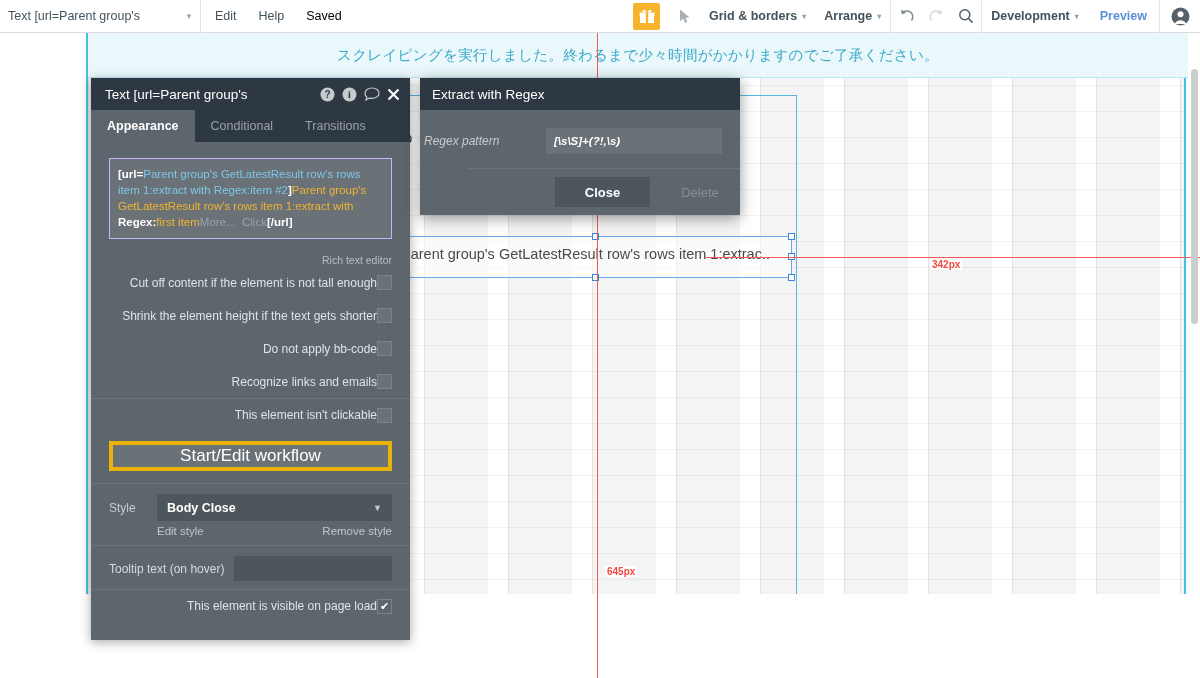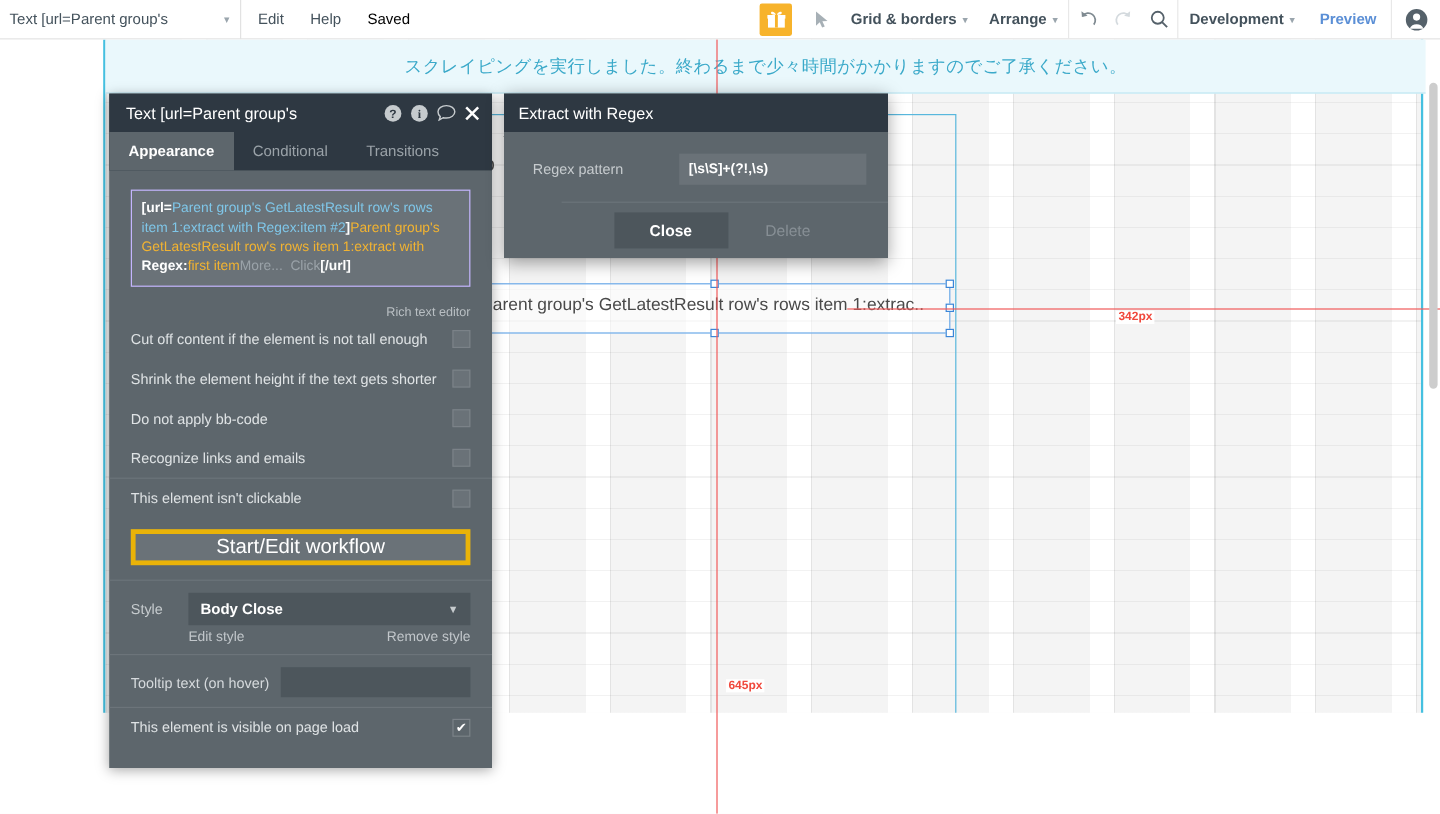--- a/index.html
+++ b/index.html
@@ -184,21 +184,21 @@
   .rte-box .b  { color: #7fc6e8; }
   .rte-box .o  { color: #f2b331; }
   .rte-box .w  { color: #ffffff; font-weight: bold; }
   .rte-box .g  { color: #9aa2a8; }
   .rte-lbl {
     text-align: right; font-size: 10.5px; color: #b9bfc3;
     padding: 3px 18px 0 0;
   }
 
   .row {
-    display: flex; align-items: center; justify-content: space-between;
+    display: flex; align-items: center; justify-content: flex-end;
     padding: 0 18px; height: 33px; font-size: 12px; color: #dfe3e5;
   }
   .row.sep { border-top: 1px solid #6c747a; }
   .cb {
     width: 15px; height: 15px; background: #6a7278; border: 1px solid #7b8288;
     display: flex; align-items: center; justify-content: center;
     color: #ffffff; font-size: 11px;
   }
   .cb.checked { background: #5d666c; }
 
@@ -227,29 +227,29 @@
   
   .modal {
     position: absolute; left: 420px; top: 78px; width: 320px; height: 137px;
     background: #5d666c; box-shadow: 0 3px 14px rgba(0,0,0,0.4);
   }
   .modal-head {
     height: 32px; background: #2e3842; display: flex; align-items: center;
     padding-left: 12px;
   }
   .modal-title { font-size: 13.5px; color: #ffffff; }
-  .modal-body { padding: 18px 18px 14px 24px; display: flex; align-items: center; }
+  .modal-body { padding: 18px 18px 14px 4px; display: flex; align-items: center; font-style: italic; }
   .mb-lbl { font-size: 12px; color: #c6cbce; width: 122px; }
   .mb-in {
     flex: 1; height: 26px; background: #6a7278; display: flex; align-items: center;
     padding: 0 8px; font-size: 11.5px; color: #ffffff; font-weight: bold;
   }
   .modal-foot {
     border-top: 1px solid #6c747a; height: 47px;
-    display: flex; align-items: center; justify-content: center; gap: 10px; margin-left: 48px;
+    display: flex; align-items: center; justify-content: flex-end; gap: 10px; margin-left: 48px;
   }
   .btn-close {
     width: 95px; height: 30px; background: #4d565c;
     display: flex; align-items: center; justify-content: center;
     font-size: 13px; color: #ffffff; font-weight: bold;
   }
   .btn-del {
     width: 80px; height: 30px; display: flex; align-items: center;
     justify-content: center; font-size: 13px; color: #878f95;
   }

